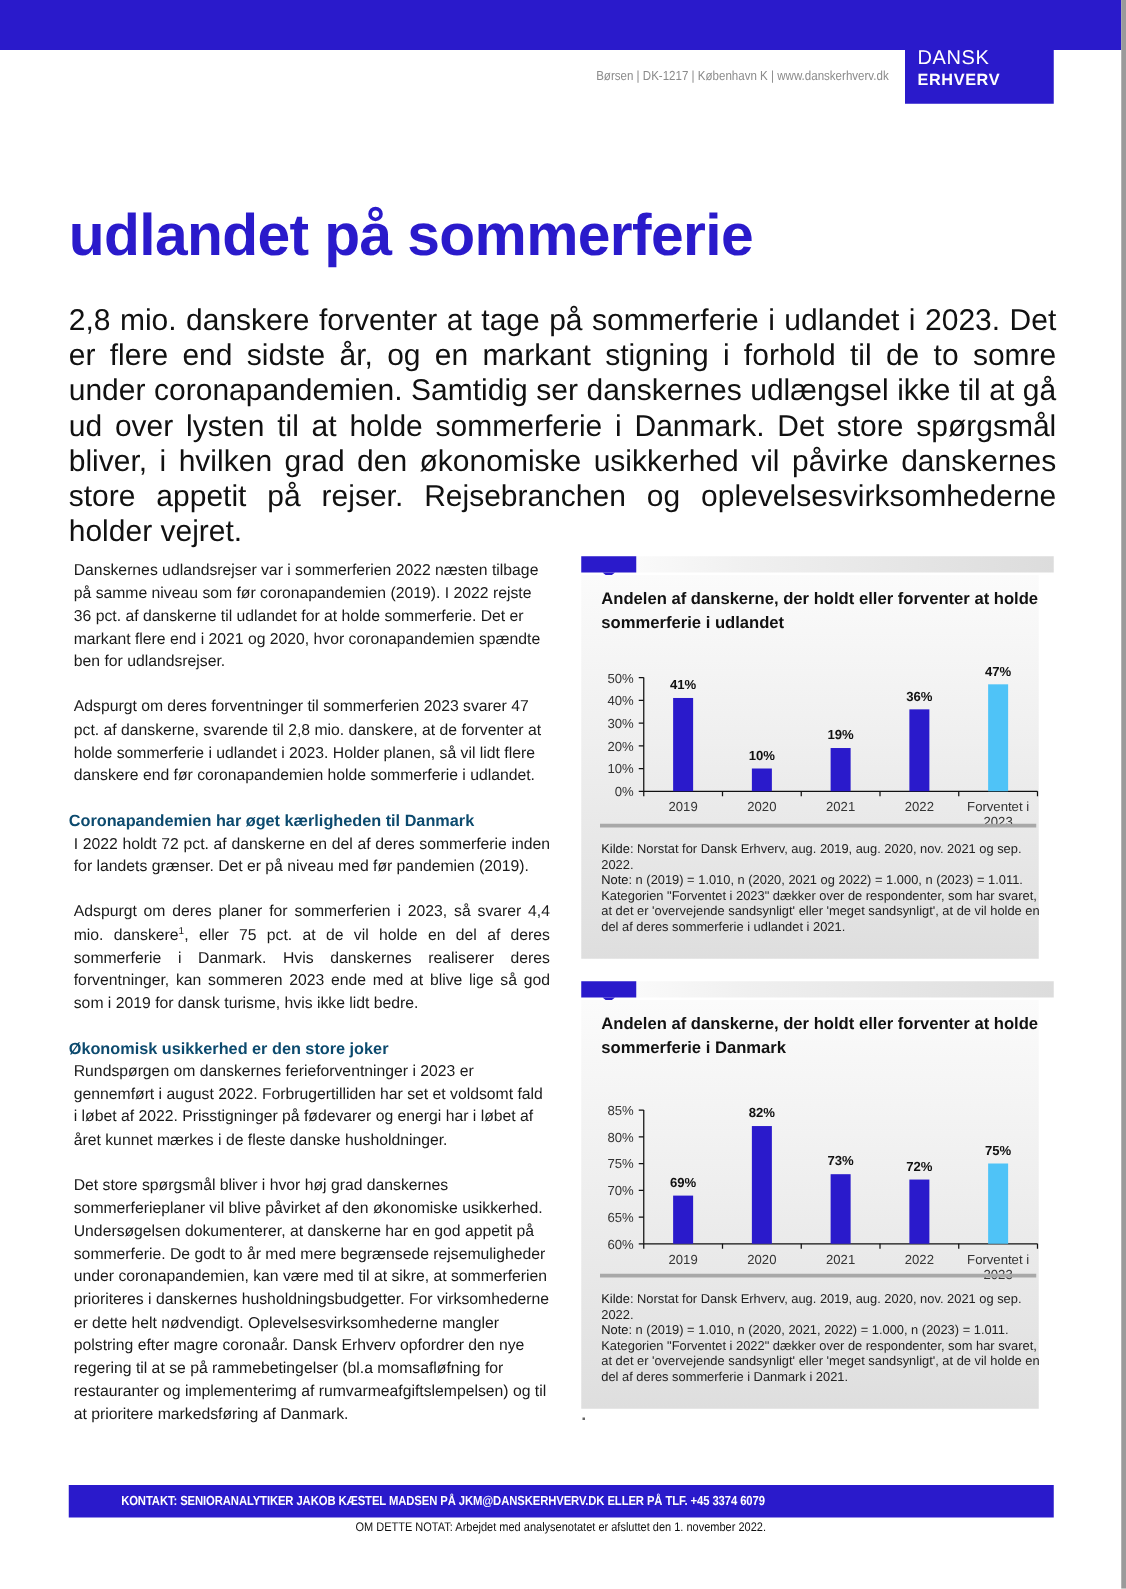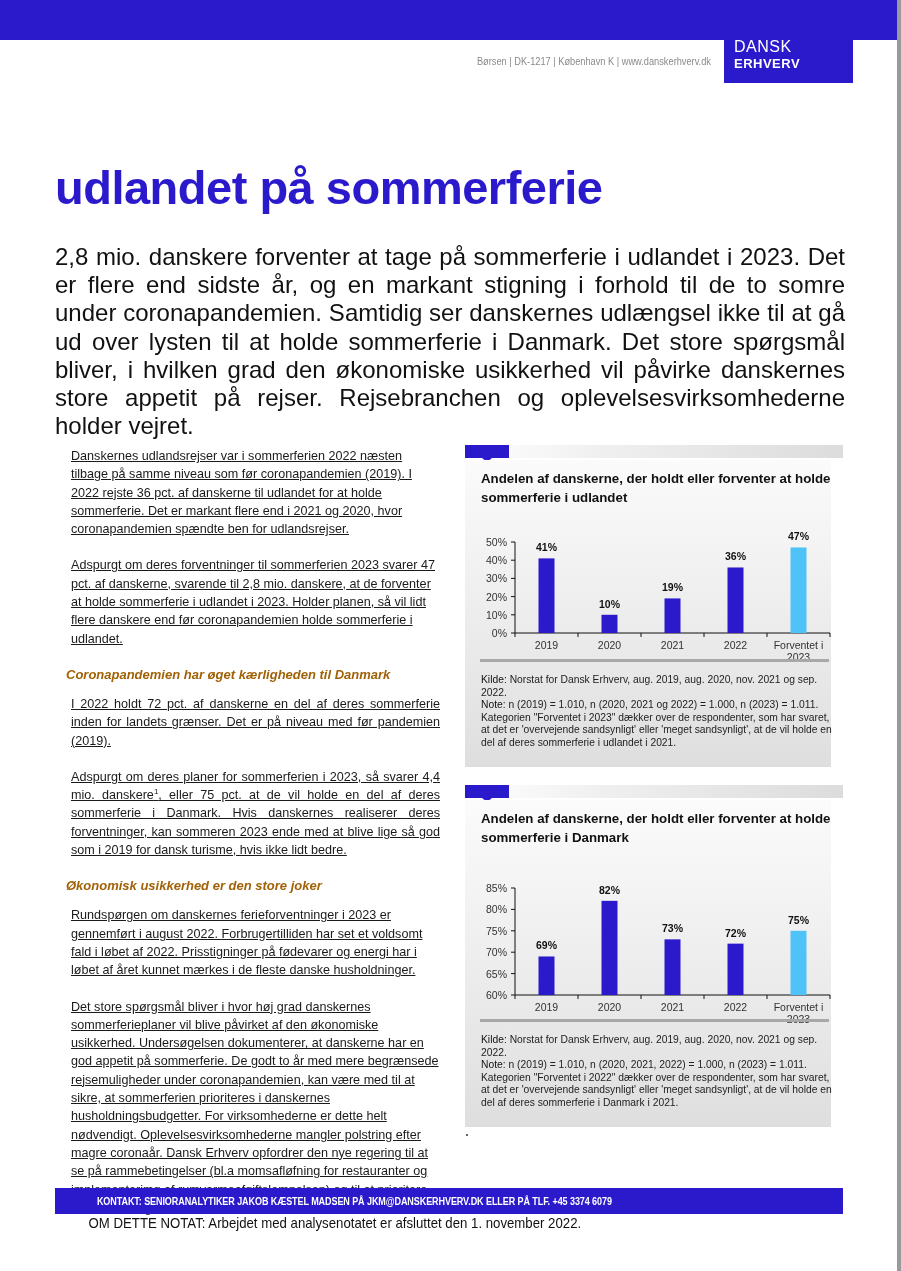--- a/index.html
+++ b/index.html
@@ -3,21 +3,21 @@
 <meta charset="utf-8">
 <style>
   html, body { margin: 0; padding: 0; }
   body {
     width: 901px; height: 1271px; position: relative; overflow: hidden;
     background: #ffffff; font-family: "Liberation Sans", sans-serif; color: #1a1a1a;
   }
   .topbar { position: absolute; left: 0; top: 0; width: 897px; height: 40px; background: #2a1acb; }
   .right-edge { position: absolute; right: 0; top: 0; width: 4px; height: 1271px; background: #9a9a9a; }
   .logo {
-    position: absolute; left: 724px; top: 40px; width: 129px; height: 43px; background: #2a1acb;
+    position: absolute; left: 724px; top: 40px; width: 119px; height: 43px; background: #2a1acb;
     color: #fff; font-family: "Liberation Sans", sans-serif;
   }
   .logo .l1 { position: absolute; left: 10px; top: -1px; font-size: 16px; letter-spacing: 0.5px; line-height: 16px; }
   .logo .l2 { position: absolute; left: 10px; top: 14px; font-size: 13px; font-weight: bold; letter-spacing: 0.5px; line-height: 20px; }
   .address {
     position: absolute; right: 190px; top: 55px; font-size: 10.5px; color: #8a8a8a;
     font-family: "Liberation Sans", sans-serif; transform: scaleX(0.88); transform-origin: right center;
   }
   .title {
     position: absolute; left: 55px; top: 107px; width: 800px; margin: 0;
@@ -26,23 +26,23 @@
   }
   .lead {
     position: absolute; left: 55px; top: 243px; width: 790px; margin: 0;
     font-size: 24px; line-height: 28.2px; color: #111; text-align: justify;
     font-family: "Liberation Sans", sans-serif;
   }
   .leftcol {
     position: absolute; left: 55px; top: 447px; width: 385px;
     font-size: 12.6px; line-height: 18.3px; color: #1a1a1a;
   }
-  .leftcol p { margin: 0 0 18px 16px; text-decoration: underline; }
+  .leftcol p { margin: 0 0 18px 4px; }
   .leftcol p.j { text-align: justify; }
-  .leftcol h3 { margin: 11px; font-size: 13px; line-height: 18px; color: #a16207; font-weight: bold; font-style: italic; }
+  .leftcol h3 { margin: 0; font-size: 13px; line-height: 18px; color: #0c4a6e; font-weight: bold; }
   sup { font-size: 8px; line-height: 0; vertical-align: super; }
 
   .chartbox { position: absolute; left: 465px; width: 378px; }
   .tabrow { position: absolute; left: 0; top: 0; width: 378px; height: 13px;
     background: linear-gradient(to right, #ffffff 0%, #f0f0f0 35%, #dcdcdc 100%); }
   .tab { position: absolute; left: 0; top: 0; width: 44px; height: 13px; background: #2a1acb; }
   .tab-notch { position: absolute; left: 17px; top: 13px; width: 0; height: 0;
     border-left: 5px solid transparent; border-right: 5px solid transparent; border-top: 4px solid #2a1acb; }
   .panel { position: absolute; left: 0; top: 15px; width: 366px;
     background: linear-gradient(to bottom, #fbfbfb 0%, #f0f0f0 40%, #e6e6e6 75%, #dedede 100%); }
@@ -50,21 +50,21 @@
     font-weight: bold; color: #111; }
   .plot { position: absolute; left: 0; top: 0; }
   .divline { position: absolute; left: 15px; width: 349px; height: 3px; background: #a8a8a8; }
   .source { position: absolute; left: 16px; width: 352px; font-size: 10.3px; line-height: 12.5px; color: #222; }
   .source b { font-weight: normal; color: #111; }
   .dot { position: absolute; left: 466px; top: 1134px; width: 2px; height: 2px; background: #666; }
 
   .footbar { position: absolute; left: 55px; top: 1188px; width: 788px; height: 26px; background: #2a1acb;
     color: #fff; font-size: 10.5px; font-weight: bold; text-align: left; line-height: 26px; letter-spacing: -0.1px; }
   .footbar span { display: inline-block; transform: scaleX(0.86); transform-origin: center; white-space: nowrap; }
-  .footnote { position: absolute; left: 55px; top: 1216px; width: 788px; font-size: 15px;
+  .footnote { position: absolute; left: 55px; top: 1216px; width: 788px; text-align: center; font-size: 10px;
     color: #111; line-height: 14px; }
   .footnote span { display: inline-block; transform: scaleX(0.88); white-space: nowrap; }
 
   svg text { font-family: "Liberation Sans", sans-serif; }
 </style>
 </head>
 <body>
 
 <div class="topbar"></div>
 <div class="right-edge"></div>

